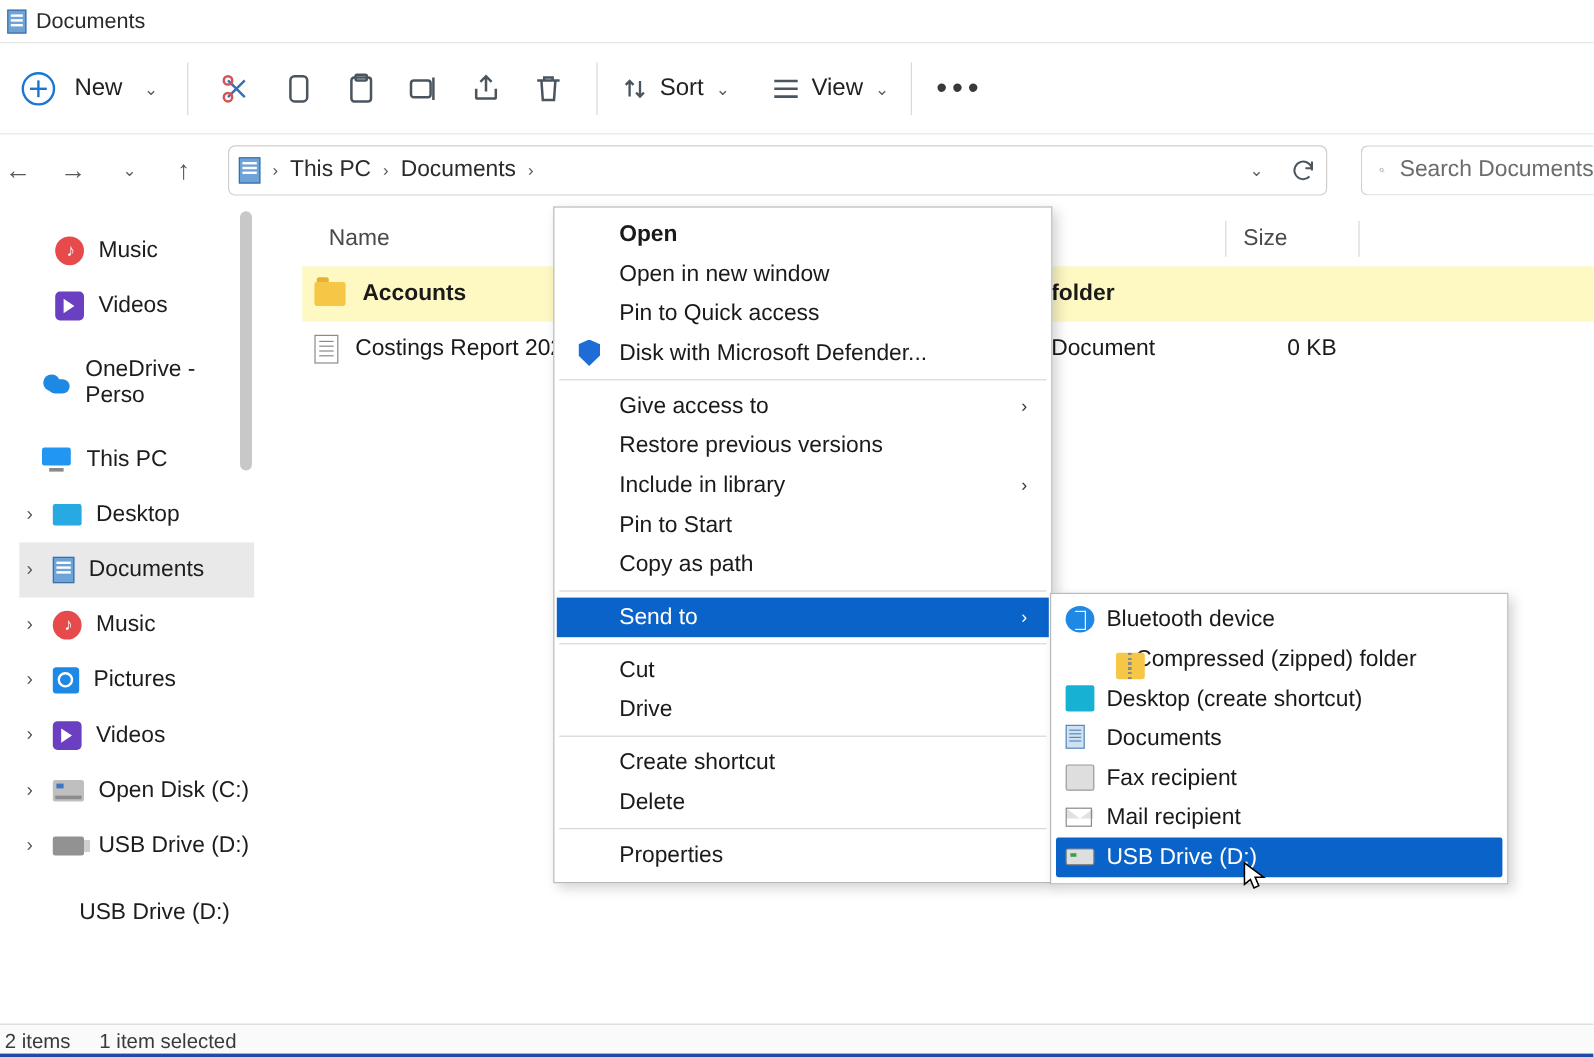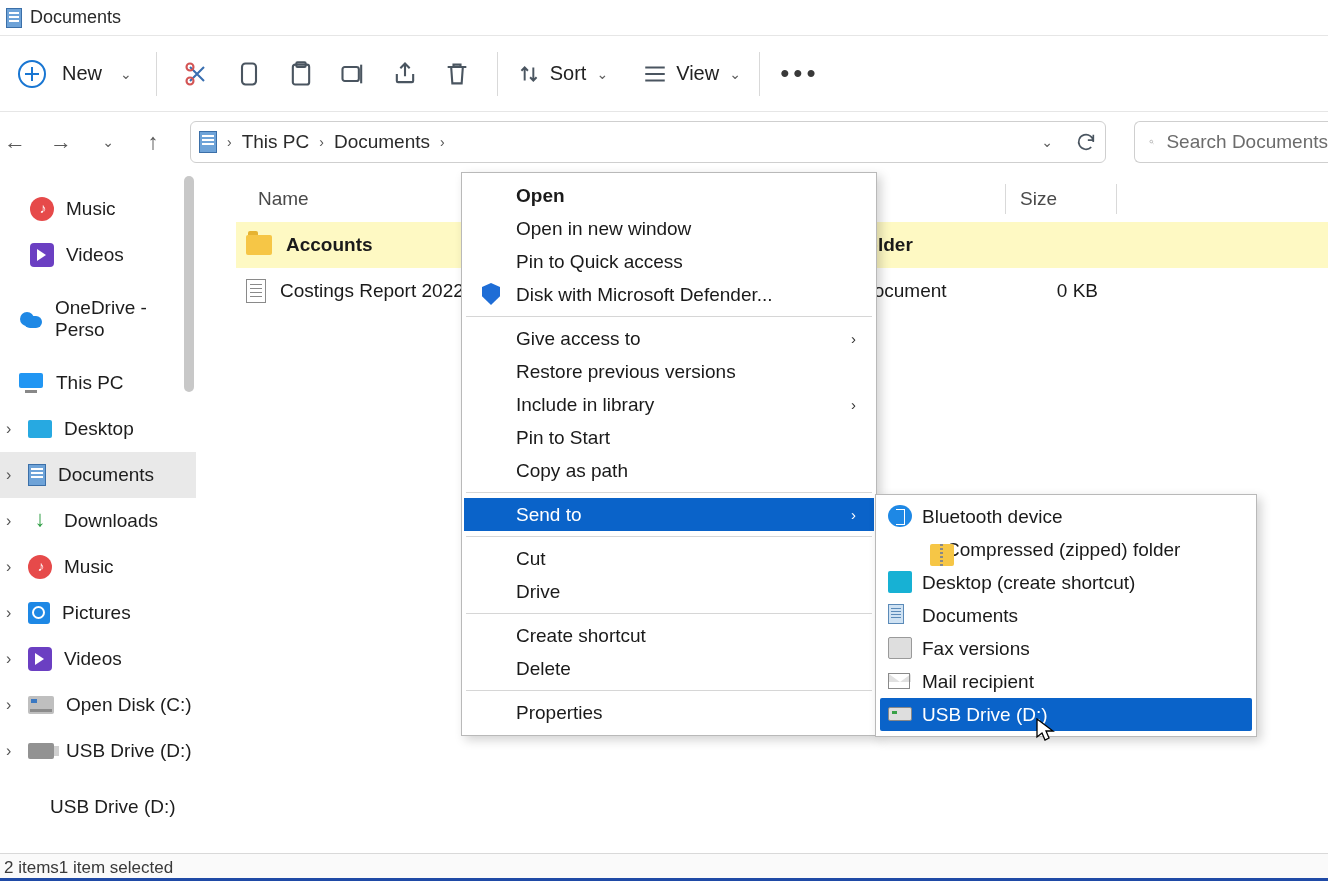--- a/index.html
+++ b/index.html
@@ -34,21 +34,21 @@
   .breadcrumb{flex:1;margin-left:6px;margin-right:12px;height:42px;border:1px solid #cfcfcf;border-radius:6px;display:flex;align-items:center;padding:0 8px;gap:6px;position:relative;}
   .bc-icon{width:18px;height:22px;background:#6ea3d8;border:1px solid #3b6fa8;position:relative;}
   .bc-icon::before{content:"";position:absolute;left:2px;right:2px;top:3px;height:1.5px;background:#fff;box-shadow:0 4px 0 #fff,0 8px 0 #fff;}
   .bc-text{font-size:19px;color:#2b2b2b;}
   .bc-ch{font-size:14px;color:#555;margin:0 4px;}
   .bc-right{position:absolute;right:8px;display:flex;align-items:center;gap:22px;}
   .searchbox{width:194px;height:42px;border:1px solid #cfcfcf;border-left:1px solid #cfcfcf;border-radius:6px 0 0 6px;display:flex;align-items:center;gap:12px;padding-left:14px;color:#707070;overflow:hidden;border-right:none;}
   .search-text{font-size:19px;color:#6c6c6c;white-space:nowrap;}
 
   
-  .body{display:flex;height:calc(881px - 36px - 76px - 60px - 28px);}
+  .body{display:flex;height:calc(881px - 36px - 76px - 60px - 28px);margin-left:16px;}
 
   
   .sidebar{width:196px;overflow:hidden;position:relative;padding-top:14px;}
   .sidebar-thumb{position:absolute;left:184px;top:4px;width:10px;height:216px;background:#c8c8c8;border-radius:5px;}
   .sb-item{display:flex;align-items:center;gap:12px;height:46px;padding-left:30px;font-size:19px;color:#1d1d1d;position:relative;}
   .sb-item.indent{padding-left:28px;}
   .sb-item.has-caret::before{content:"›";position:absolute;left:6px;font-size:16px;color:#555;}
   .sb-item.selected{background:#e9e9e9;}
   .sb-spacer{height:18px;}
   .sb-usb2{padding-left:30px;}
@@ -120,21 +120,21 @@
   .sm-icon.fax{background:#dedede;border:1px solid #9a9a9a;border-radius:2px;}
   .sm-icon.mail{width:22px;height:16px;border:1.5px solid #8a8a8a;background:#fff;top:8px;}
   .sm-icon.mail::after{content:"";position:absolute;left:0;right:0;top:0;height:0;border-top:8px solid transparent;border-left:11px solid #8a8a8a;border-right:11px solid #8a8a8a;opacity:.25;}
   .sm-icon.drive{width:24px;height:14px;background:#dedede;border:1px solid #888;border-radius:2px;top:9px;}
   .sm-icon.drive::after{content:"";position:absolute;left:3px;top:3px;width:5px;height:3px;background:#39a147;}
 
   
   .cursor{position:absolute;left:1036px;top:718px;width:20px;height:26px;z-index:20;}
 
   
-  .status{position:absolute;left:0;bottom:0;height:28px;width:100%;border-top:1px solid #d9d9d9;display:flex;align-items:center;padding-left:4px;font-size:17px;color:#3a3a3a;background:#fafafa;}
+  .status{position:absolute;left:0;bottom:0;height:28px;width:100%;border-top:1px solid #d9d9d9;display:flex;align-items:center;padding-left:4px;gap:24px;font-size:17px;color:#3a3a3a;background:#fafafa;}
   .status-bottom-line{position:absolute;left:0;bottom:0;height:3px;width:100%;background:#1f4aa6;}
 </style>
 </head>
 <body>
 
 <div class="titlebar">
   <span class="doc-icon"></span>
   <span class="titlebar-text">Documents</span>
 </div>
 
@@ -253,24 +253,20 @@
       </div>
     <div class="sb-item indent has-caret">
         <span class="ic ic-desktop"></span>
         <span>Desktop</span>
       </div>
     <div class="sb-item indent has-caret selected">
         <span class="ic ic-doc"></span>
         <span>Documents</span>
       </div>
     <div class="sb-item indent has-caret">
-        <span class="ic ic-dl"></span>
-        <span>Downloads</span>
-      </div>
-    <div class="sb-item indent has-caret">
         <span class="ic ic-music"></span>
         <span>Music</span>
       </div>
     <div class="sb-item indent has-caret">
         <span class="ic ic-pics"></span>
         <span>Pictures</span>
       </div>
     <div class="sb-item indent has-caret">
         <span class="ic ic-videos"></span>
         <span>Videos</span>
@@ -390,21 +386,21 @@
   <div class="smi">
       <span class="sm-icon desk"></span>
       <span>Desktop (create shortcut)</span>
     </div>
   <div class="smi">
       <span class="sm-icon docs"></span>
       <span>Documents</span>
     </div>
   <div class="smi">
       <span class="sm-icon fax"></span>
-      <span>Fax versions</span>
+      <span>Fax recipient</span>
     </div>
   <div class="smi">
       <span class="sm-icon mail"></span>
       <span>Mail recipient</span>
     </div>
   <div class="smi sel">
       <span class="sm-icon drive"></span>
       <span>USB Drive (D:)</span>
     </div>
 </div>

